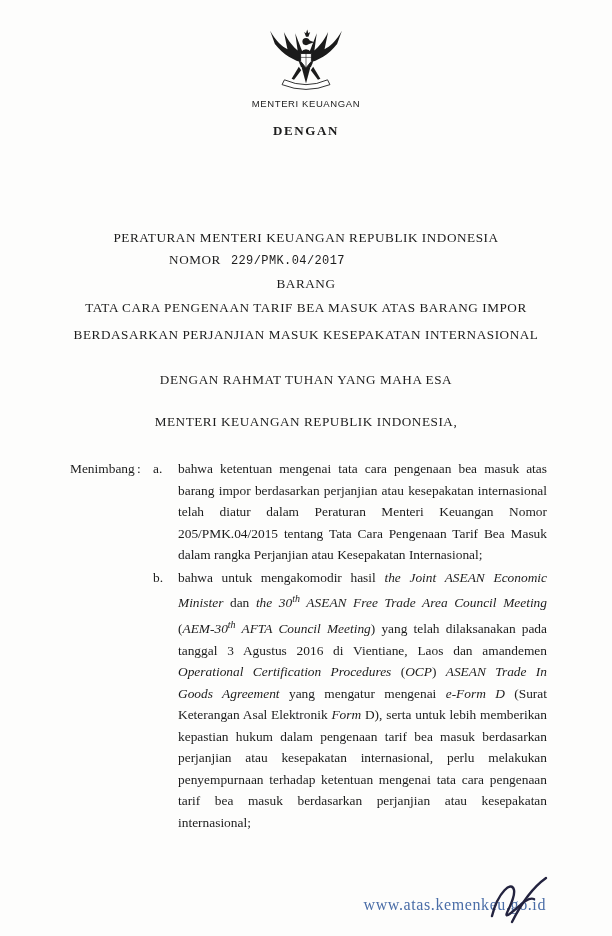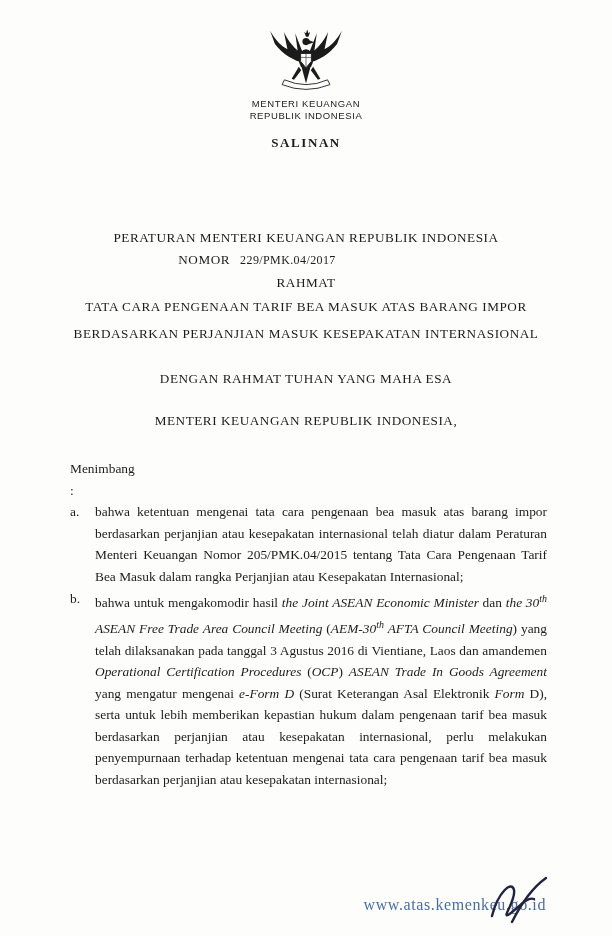--- a/index.html
+++ b/index.html
@@ -34,36 +34,36 @@
   
   .title-block {
     position:absolute; top:229px; left:0; right:0;
     text-align:center;
     font-size:13.2px; letter-spacing:0.55px;
     line-height:18px;
   }
   .t-line { margin:0; }
   .nomor-line { margin-top:4px; position:relative; left:-49px; }
   .nomor-value {
-    font-family:Liberation Serif, serif;
+    font-family:Liberation Mono, monospace;
     font-size:12px; letter-spacing:0.4px;
     margin-left:10px;
   }
   .tentang { margin-top:5px; }
   .subject1 { margin-top:6px; }
   .subject2 { margin-top:9px; }
   .invocation { margin-top:27px; }
   .authority { margin-top:24px; }
 
   
   .body-block {
     position:absolute; top:458px; left:70px; width:477px;
     font-size:13.4px; line-height:21.5px;
   }
-  .grid { display:flex; align-items:flex-start;flex-direction:column; }
+  .grid { display:flex; align-items:flex-start; }
   .col-label { width:67px; flex:none; }
   .col-colon { width:16px; flex:none; }
   .col-items { flex:1; }
   .item { display:flex; align-items:flex-start; }
   .item + .item { margin-top:1px; }
   .item-letter { width:25px; flex:none; }
   .item-text {
     flex:1;
     text-align:justify;
   }
@@ -99,31 +99,30 @@
         <path d="M63 70 L70 96 L77 70 Z"></path>
         <path d="M58 68 L46 88 L50 90 L62 74 Z"></path>
         <path d="M82 68 L94 88 L90 90 L78 74 Z"></path>
       </g>
       <path d="M61 46 h18 v13 l-9 11 -9 -11 z" fill="#ffffff" stroke="#1b1b1b" stroke-width="1.5"></path>
       <path d="M61 52.5 h18 M70 46 v24" stroke="#1b1b1b" stroke-width="1" fill="none"></path>
       <path d="M34 90 Q70 106 106 90 L110 98 Q70 114 30 98 Z" fill="#ffffff" stroke="#1b1b1b" stroke-width="1.5"></path>
     </svg>
     <div class="ministry">
       <div>MENTERI KEUANGAN</div>
-      <div>REPUBLIK INDONESIA</div>
     </div>
-    <div class="salinan">SALINAN</div>
+    <div class="salinan">DENGAN</div>
   </div>
 
   <div class="title-block">
     <div class="t-line">PERATURAN MENTERI KEUANGAN REPUBLIK INDONESIA</div>
     <div class="t-line nomor-line">
       <span>NOMOR</span><span class="nomor-value">229/PMK.04/2017</span>
     </div>
-    <div class="t-line tentang">RAHMAT</div>
+    <div class="t-line tentang">BARANG</div>
     <div class="t-line subject1">TATA CARA PENGENAAN TARIF BEA MASUK ATAS BARANG IMPOR</div>
     <div class="t-line subject2">BERDASARKAN PERJANJIAN MASUK KESEPAKATAN INTERNASIONAL</div>
     <div class="t-line invocation">DENGAN RAHMAT TUHAN YANG MAHA ESA</div>
     <div class="t-line authority">MENTERI KEUANGAN REPUBLIK INDONESIA,</div>
   </div>
 
   <div class="body-block">
     <div class="grid">
       <div class="col-label">Menimbang</div>
       <div class="col-colon">:</div>

